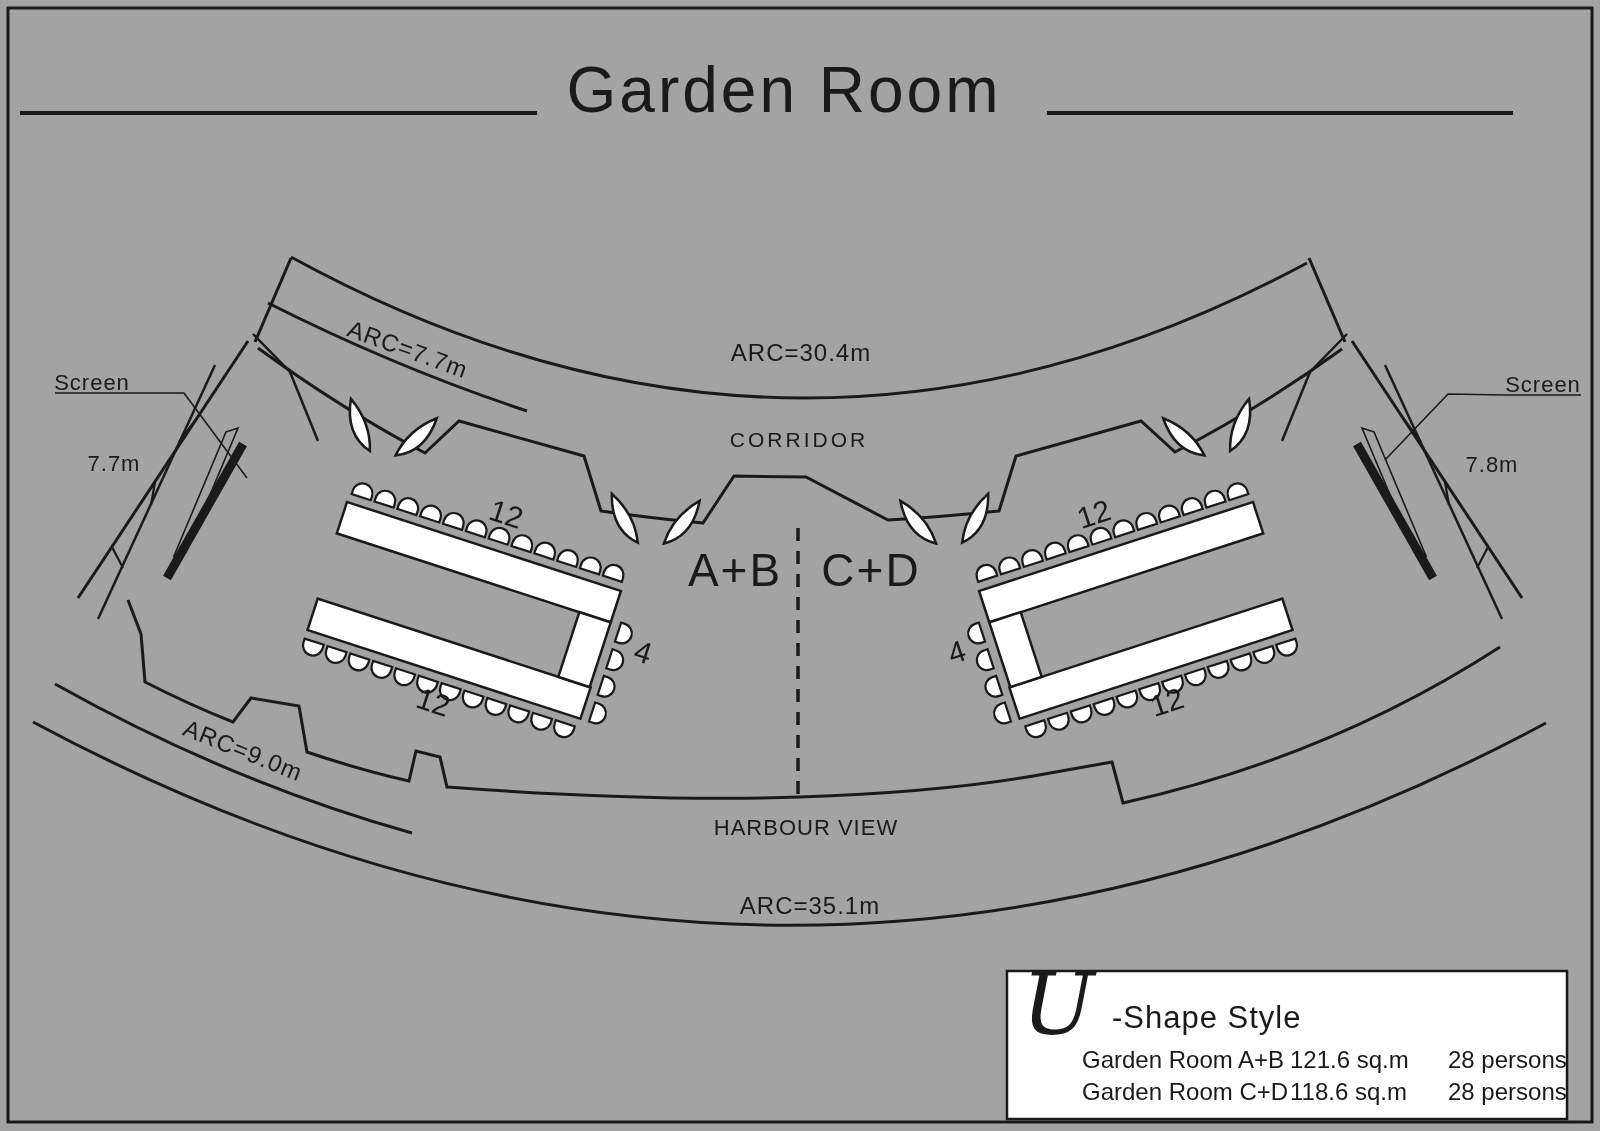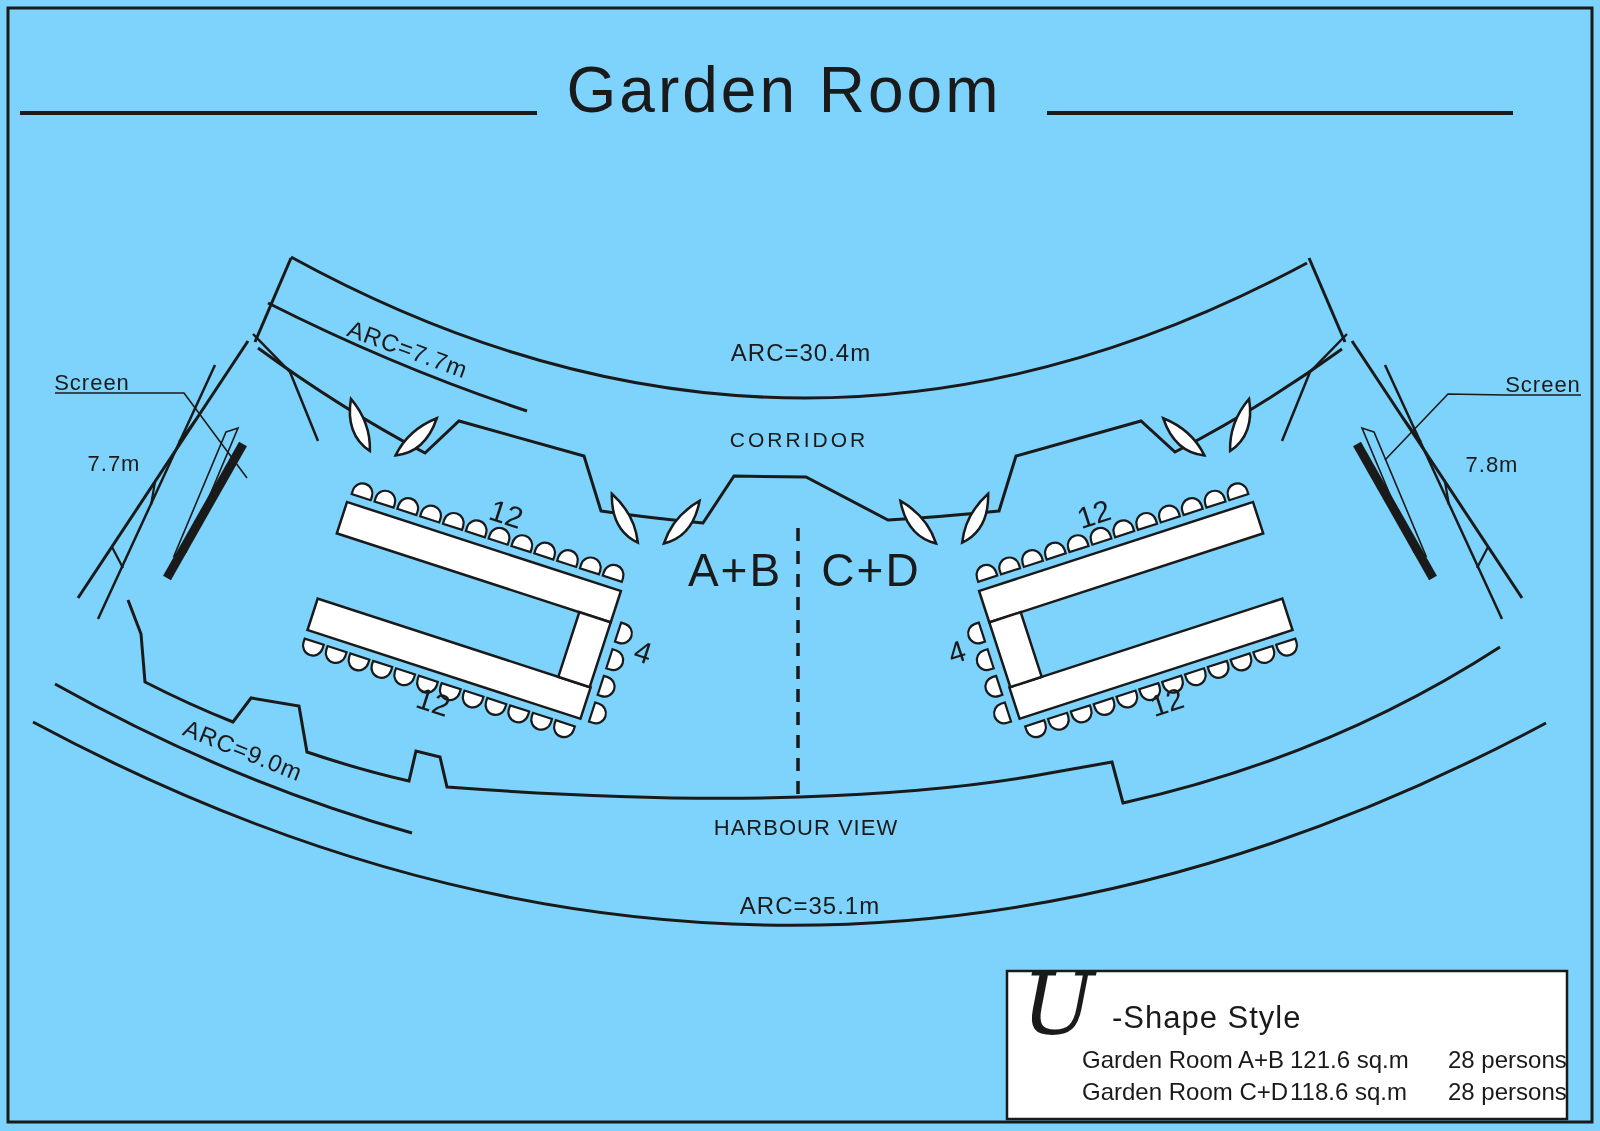--- a/index.html
+++ b/index.html
@@ -1,16 +1,16 @@
 <!DOCTYPE html>
 <html><head>
 <meta charset="utf-8">
 <style>
   html,body{margin:0;padding:0;background:#fff;}
-  #stage{position:relative;width:1600px;height:1131px;background:#7dd3fc;overflow:hidden;
+  #stage{position:relative;width:1600px;height:1131px;background:#a3a3a3;overflow:hidden;
          font-family:"Liberation Sans", sans-serif;}
   svg{position:absolute;left:0;top:0;}
   svg text{fill:#1a1a1a;}
   .ln{stroke:#1a1a1a;fill:none;}
   .w3{stroke-width:3;}
   .w25{stroke-width:2.5;}
   .w2{stroke-width:2.2;}
   .thin{stroke-width:1.6;}
   .whitefill{fill:#ffffff;}
   .lbl{font-size:24px;letter-spacing:1px;}

